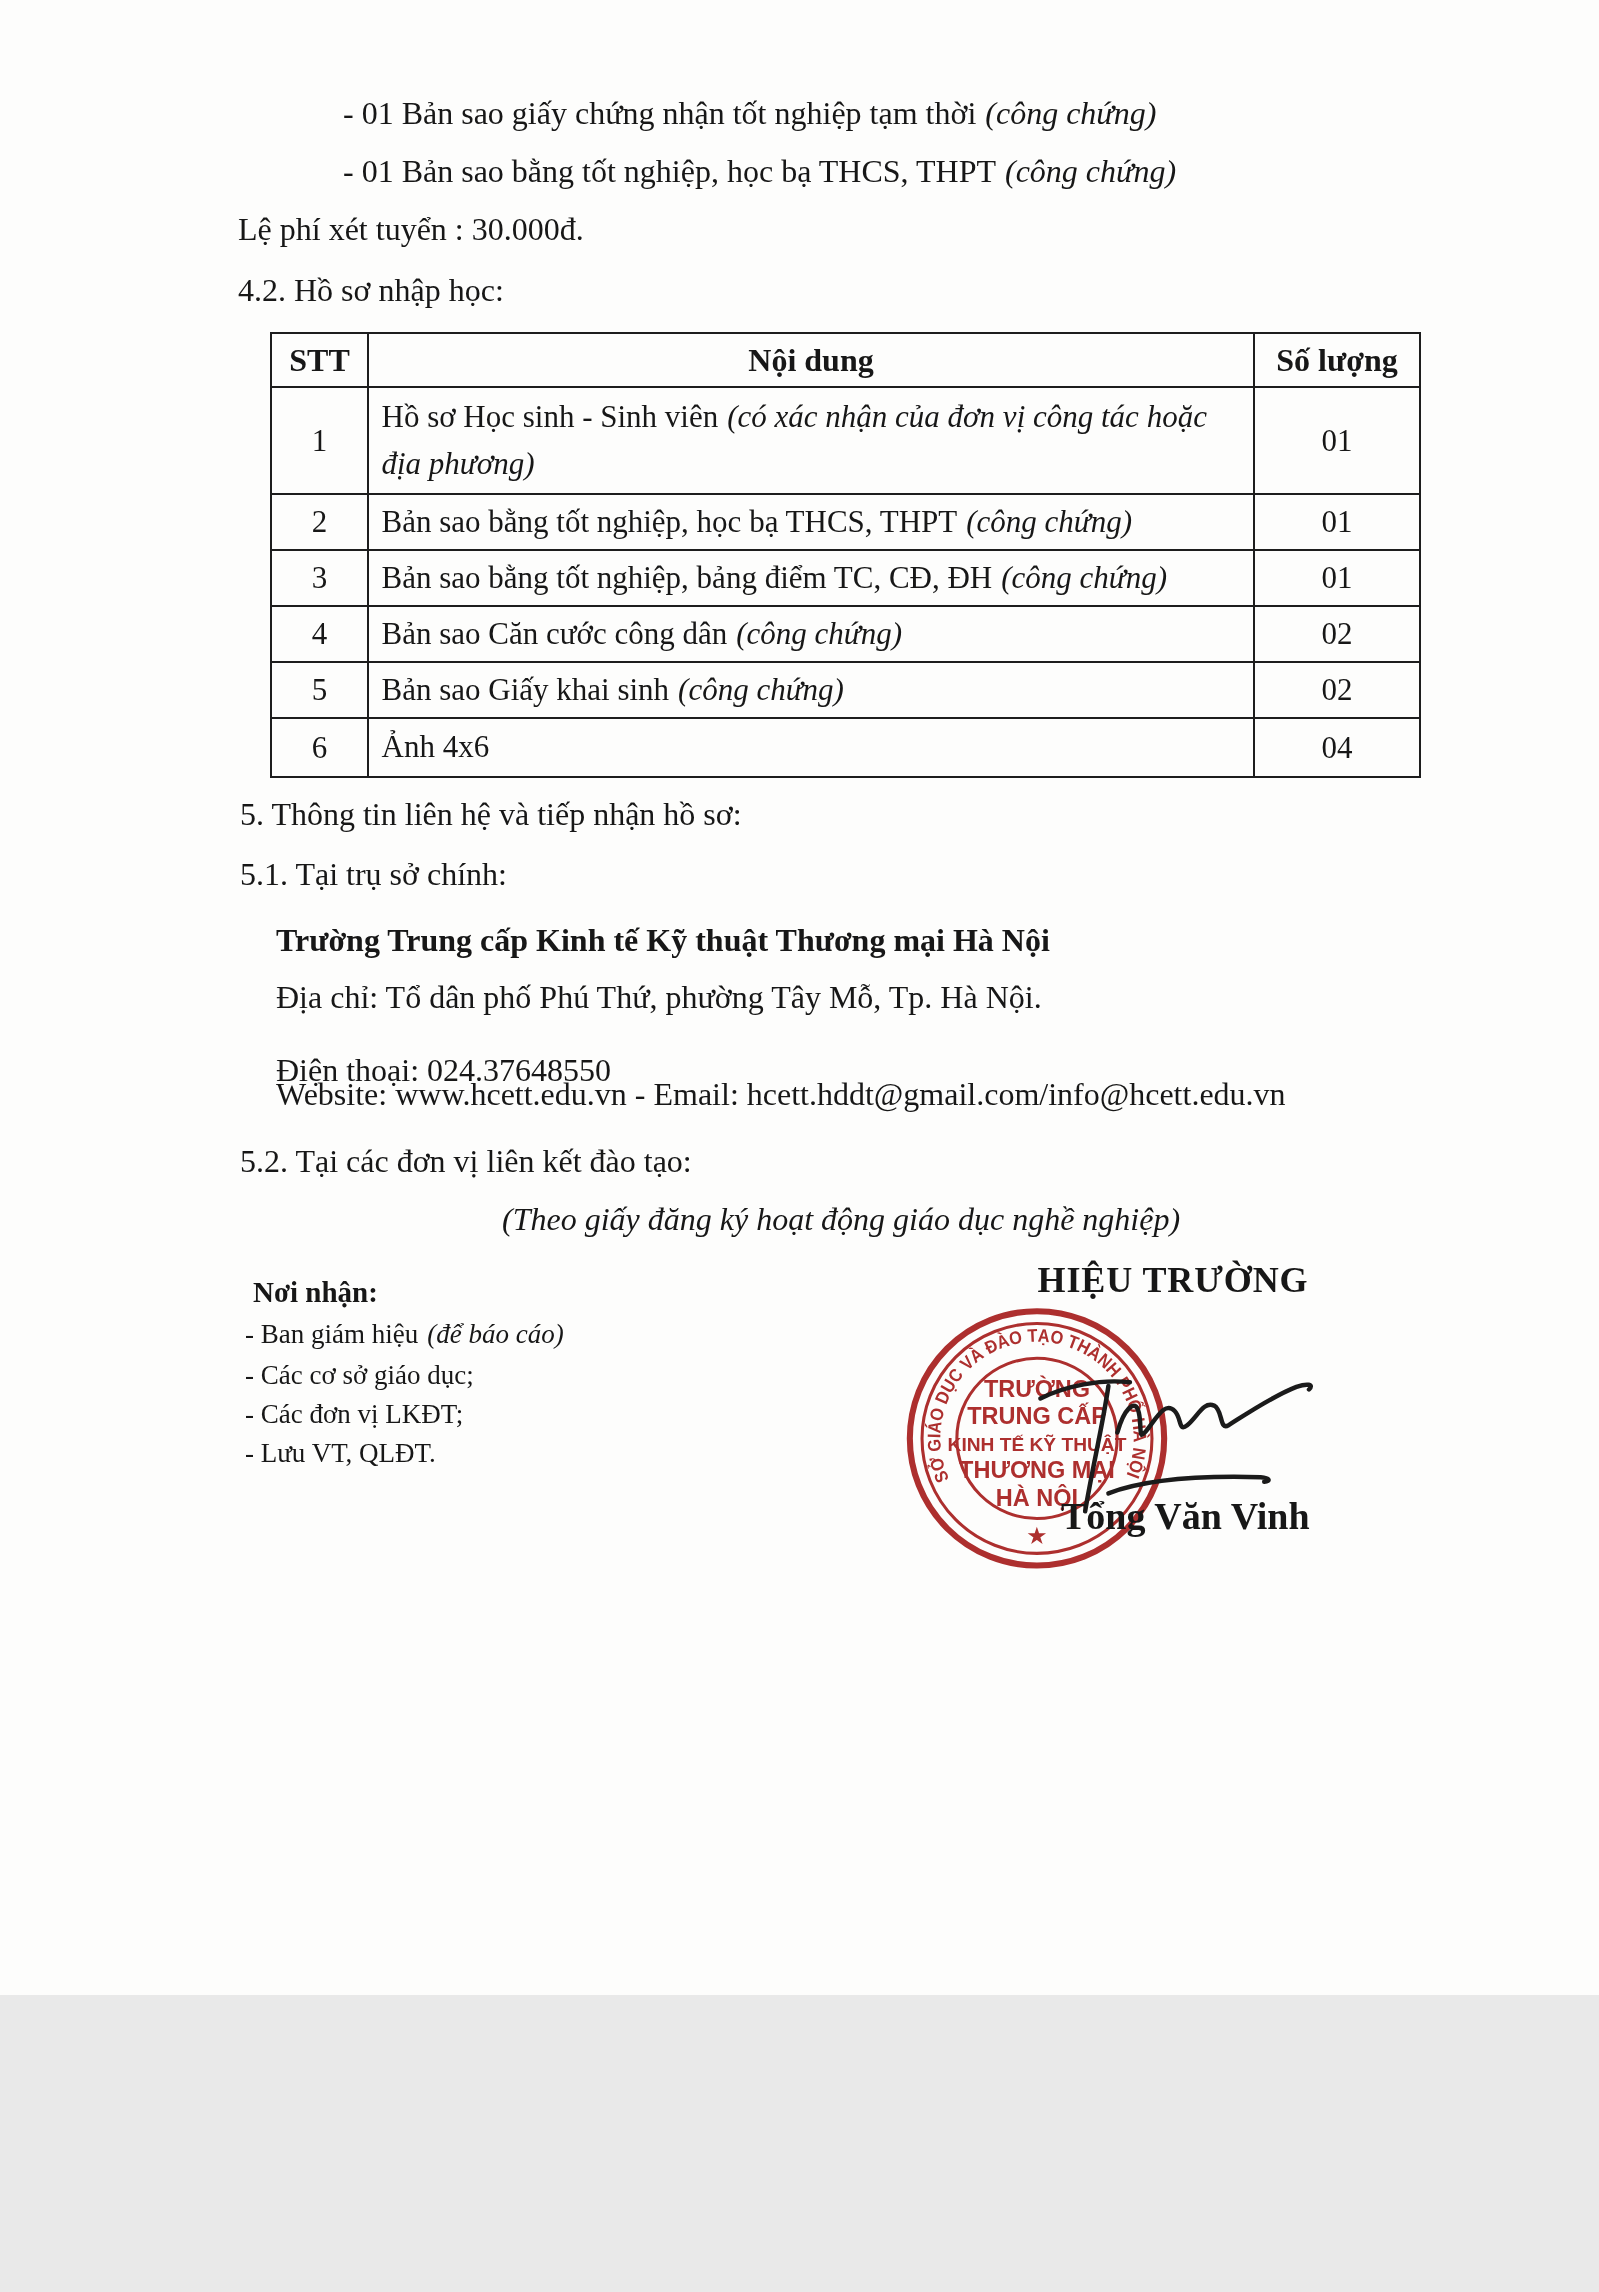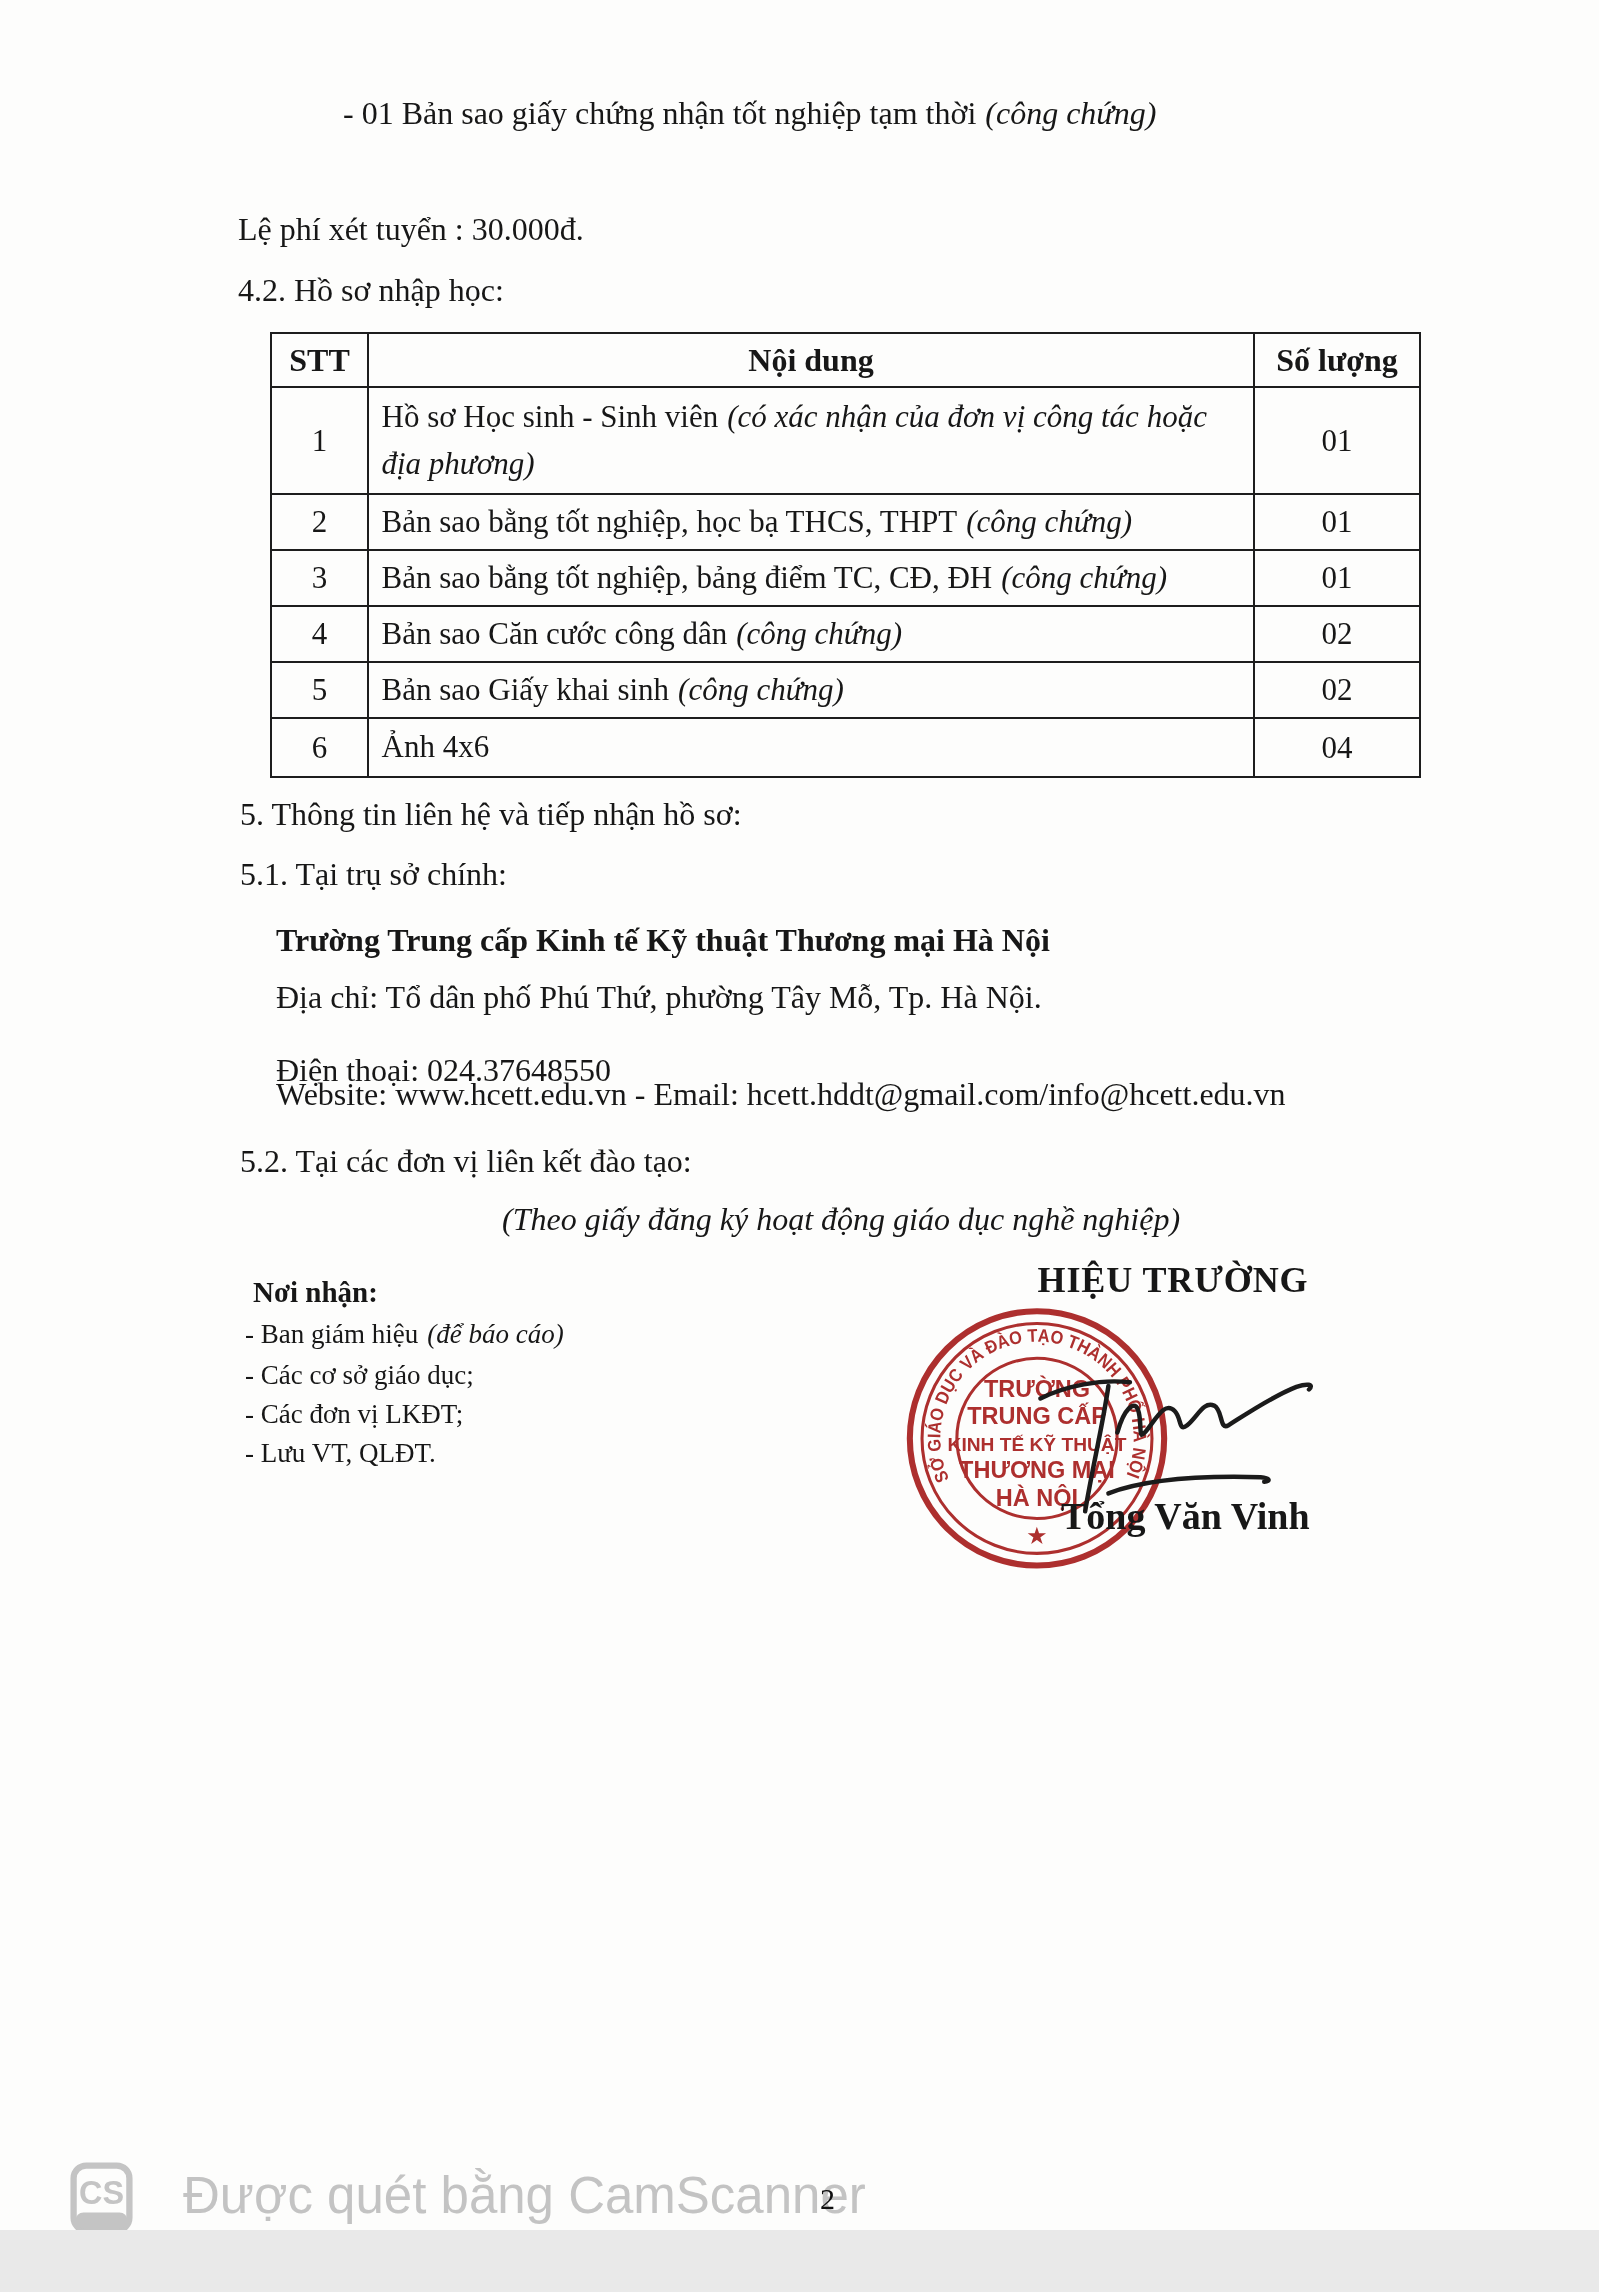--- a/index.html
+++ b/index.html
@@ -5,21 +5,21 @@
   :root{
     --stamp-red:#a7201f;
     --wm-gray:#c3c3c3;
     --ink:#171717;
   }
   *{box-sizing:border-box;}
   html,body{margin:0;padding:0;}
   body{background:#e9e9e9;}
   .page{
     position:relative;
-    width:1600px;height:2230px;
+    width:1600px;height:1995px;
     margin:0 auto;
     background:#fdfdfc;
     overflow:hidden;
     font-family:"Liberation Serif", serif;
     color:var(--ink);
   }
   .abs{position:absolute;}
   .body-text{font-size:32px;line-height:1.2;white-space:nowrap;}
   .italic{font-style:italic;}
   .bold{font-weight:bold;}
@@ -70,20 +70,23 @@
   }
   .page-num{font-size:30px;color:#101010;}
 </style>
 </head>
 <body>
 
 <div class="page">
 
   <div class="abs body-text" style="left:343px;top:94px;">
     <span>- 01 Bản sao giấy chứng nhận tốt nghiệp tạm thời</span><span class="note">(công chứng)</span>
+  </div>
+  <div class="abs body-text" style="left:343px;top:152px;">
+    <span>- 01 Bản sao bằng tốt nghiệp, học bạ THCS, THPT</span><span class="note">(công chứng)</span>
   </div>
 
   <div class="abs body-text" style="left:238px;top:210px;">Lệ phí xét tuyển : 30.000đ.</div>
   <div class="abs body-text" style="left:238px;top:271px;">4.2. Hồ sơ nhập học:</div>
 
   <table class="docs">
     <colgroup>
         <col class="c-stt">
         <col class="c-content">
         <col class="c-qty">

